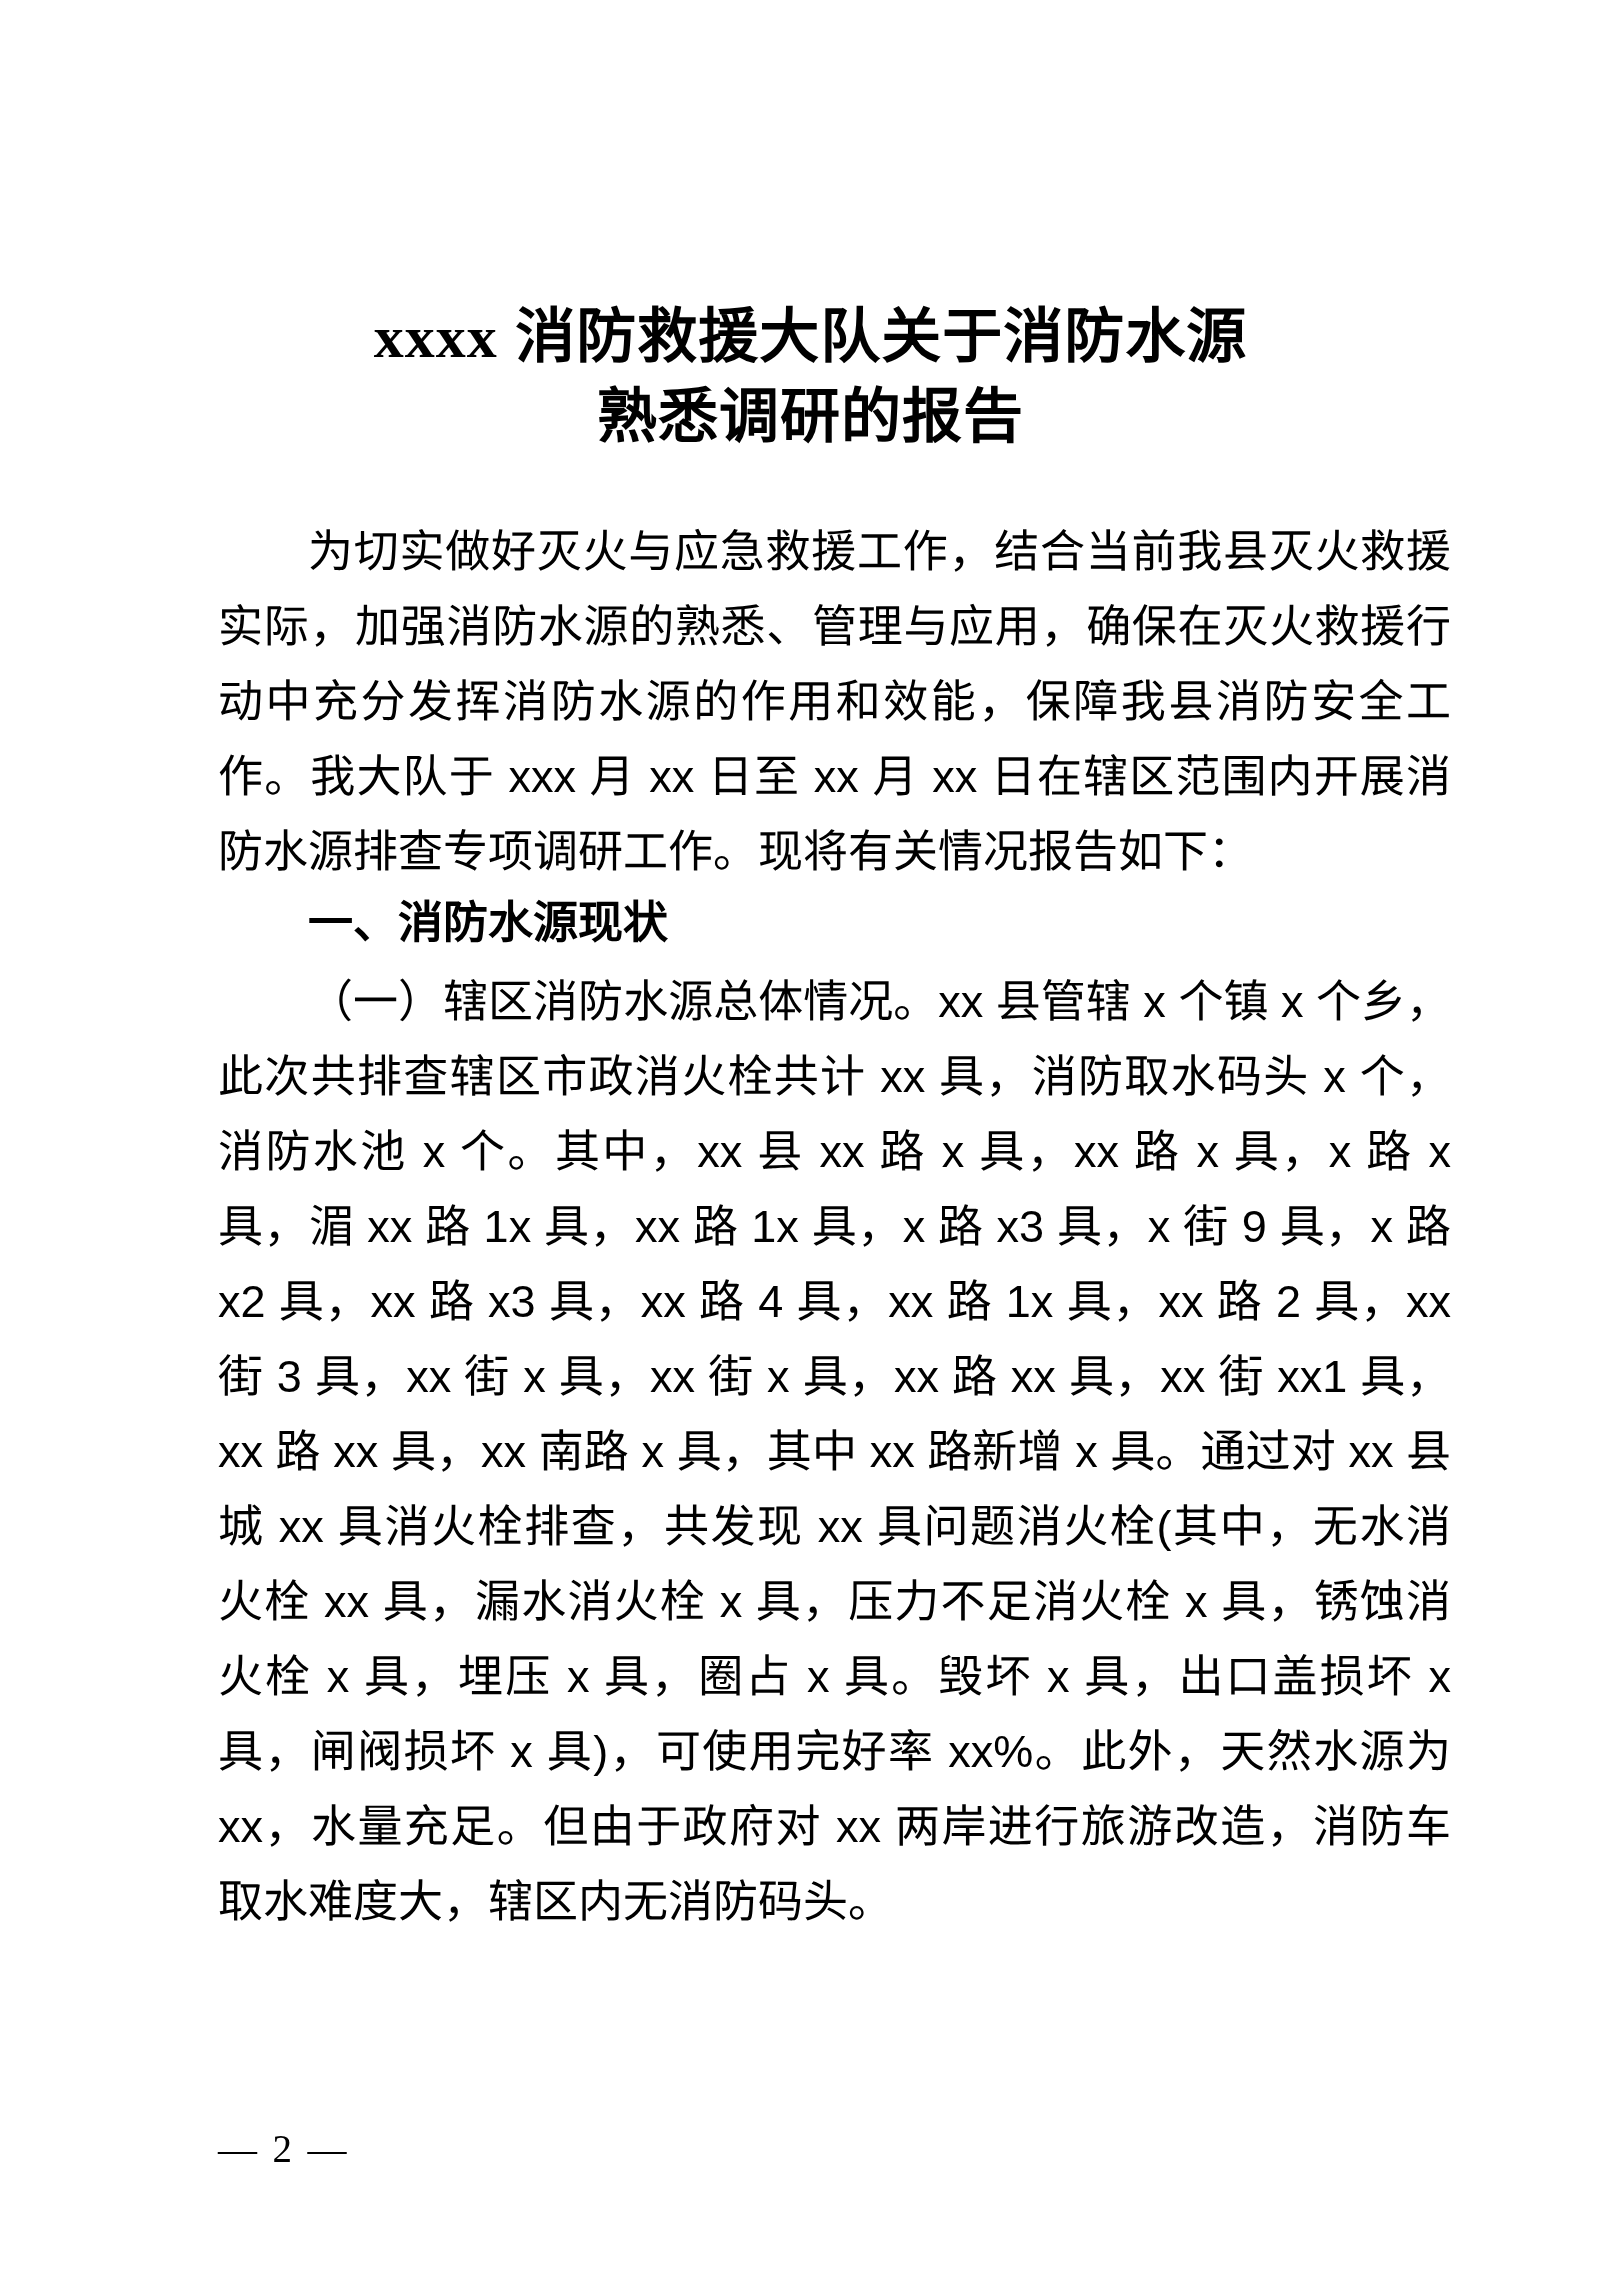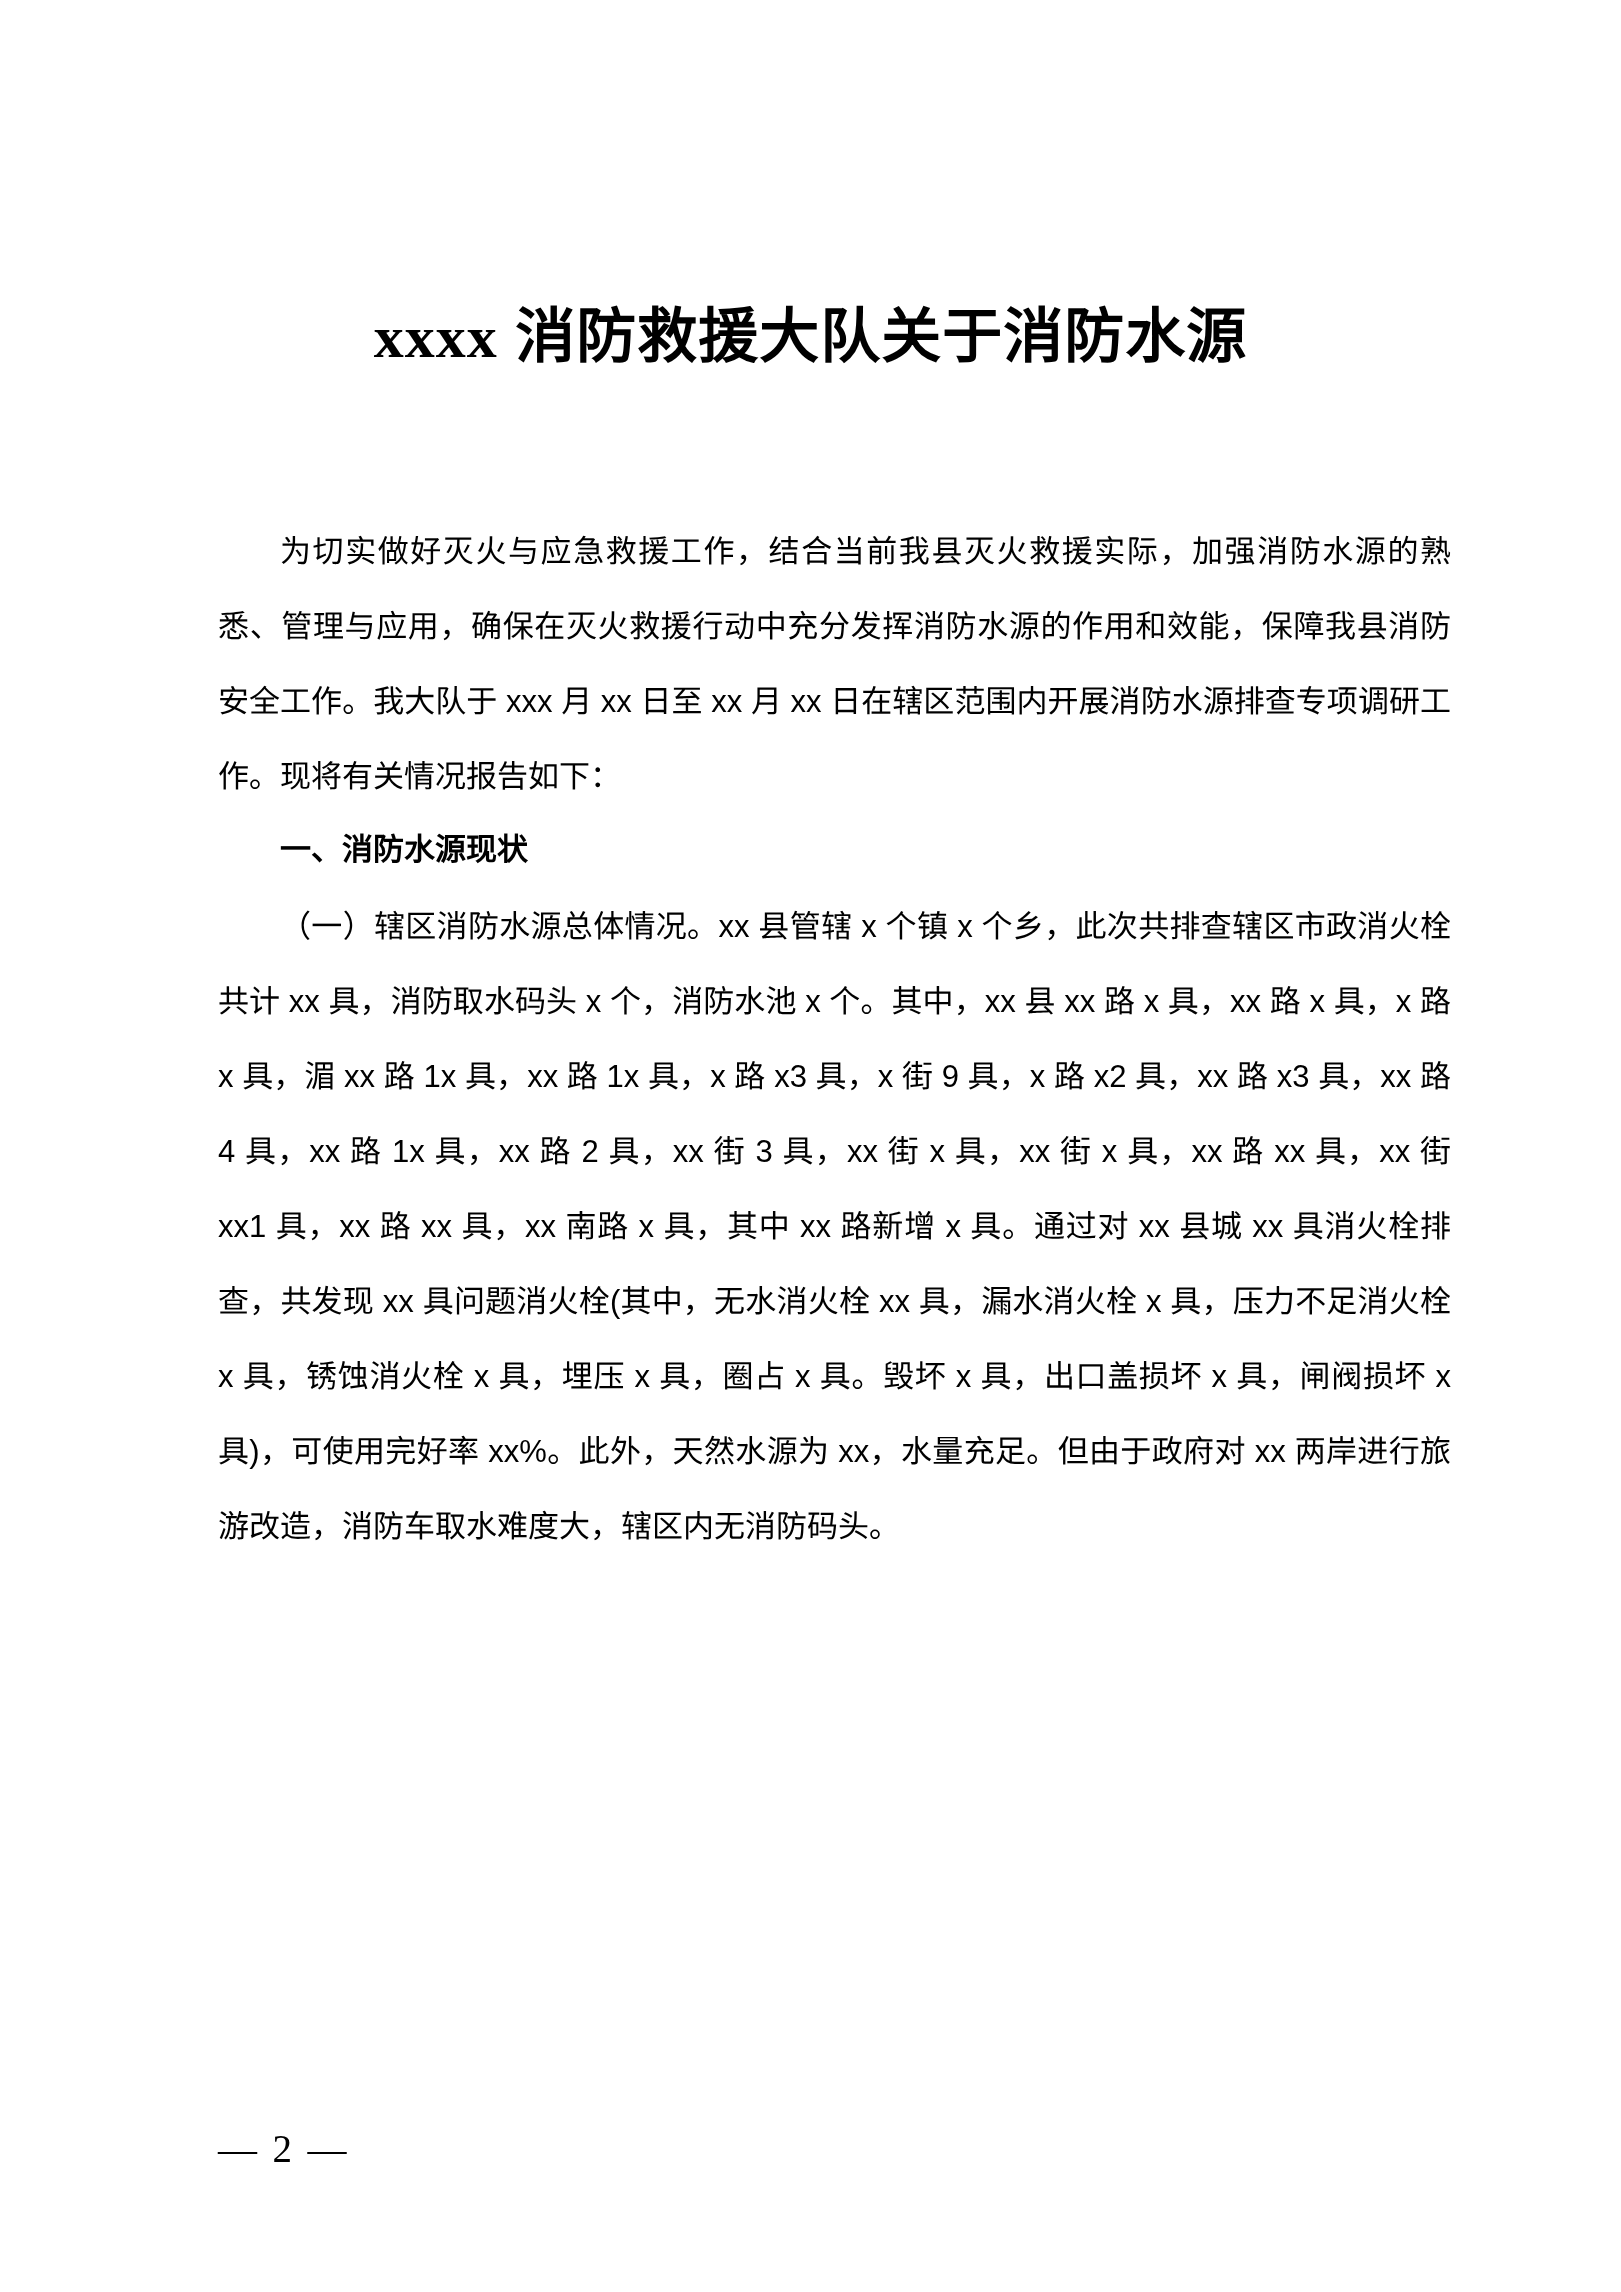--- a/index.html
+++ b/index.html
@@ -30,21 +30,21 @@
   }
   .latin-serif {
     font-family: "Liberation Serif", serif;
   }
   
   .doc-body {
     position: absolute;
     left: 218px;
     top: 514px;
     width: 1233px;
-    font-size: 31px;
+    font-size: 45px;
     line-height: 75px;
     text-align: justify;
   }
   .para {
     margin: 0;
     text-indent: 2em;
   }
   .section-heading {
     margin: 0;
     text-indent: 2em;
@@ -62,20 +62,21 @@
     letter-spacing: 2.9px;
   }
 </style>
 </head>
 <body>
 
 <div class="page">
 
   <div class="doc-title">
     <div class="title-line"><span class="latin-serif">xxxx</span><span> 消防救援大队关于消防水源</span></div>
+    <div class="title-line">熟悉调研的报告</div>
   </div>
 
   <div class="doc-body">
     <p class="para">为切实做好灭火与应急救援工作，结合当前我县灭火救援实际，加强消防水源的熟悉、管理与应用，确保在灭火救援行动中充分发挥消防水源的作用和效能，保障我县消防安全工作。我大队于 xxx 月 xx 日至 xx 月 xx 日在辖区范围内开展消防水源排查专项调研工作。现将有关情况报告如下：</p>
     <p class="section-heading">一、消防水源现状</p>
     <p class="para">（一）辖区消防水源总体情况。xx 县管辖 x 个镇 x 个乡，此次共排查辖区市政消火栓共计 xx 具，消防取水码头 x 个，消防水池 x 个。其中，xx 县 xx 路 x 具，xx 路 x 具，x 路 x 具，湄 xx 路 1x 具，xx 路 1x 具，x 路 x3 具，x 街 9 具，x 路 x2 具，xx 路 x3 具，xx 路 4 具，xx 路 1x 具，xx 路 2 具，xx 街 3 具，xx 街 x 具，xx 街 x 具，xx 路 xx 具，xx 街 xx1 具，xx 路 xx 具，xx 南路 x 具，其中 xx 路新增 x 具。通过对 xx 县城 xx 具消火栓排查，共发现 xx 具问题消火栓(其中，无水消火栓 xx 具，漏水消火栓 x 具，压力不足消火栓 x 具，锈蚀消火栓 x 具，埋压 x 具，圈占 x 具。毁坏 x 具，出口盖损坏 x 具，闸阀损坏 x 具)，可使用完好率 xx%。此外，天然水源为 xx，水量充足。但由于政府对 xx 两岸进行旅游改造，消防车取水难度大，辖区内无消防码头。</p>
   </div>
 
   <div class="doc-footer">— 2 —</div>
 

